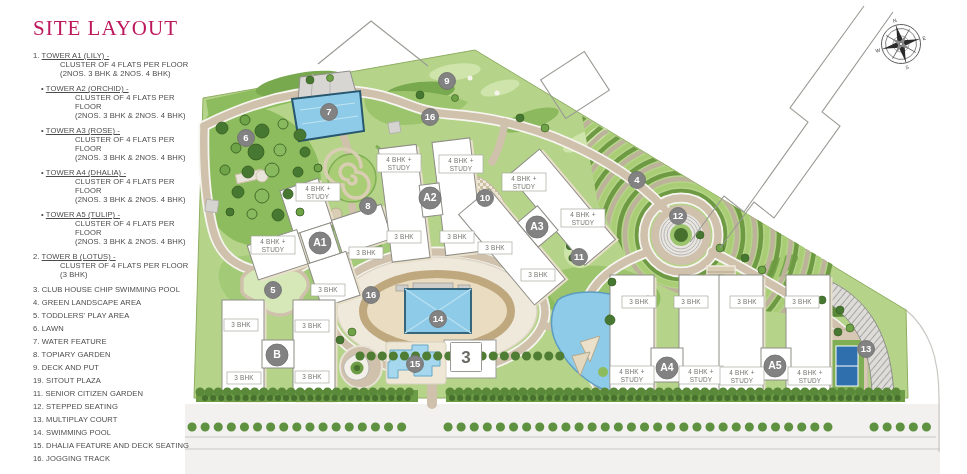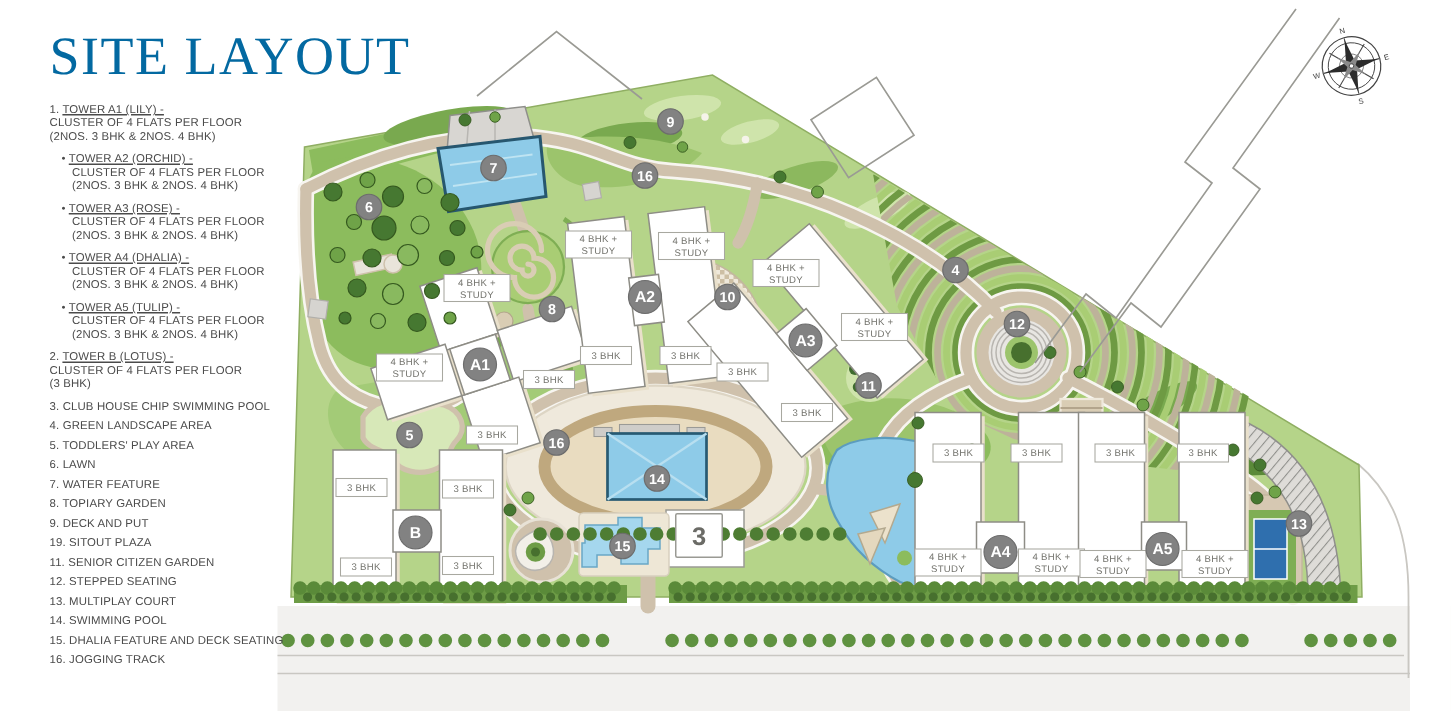--- a/index.html
+++ b/index.html
@@ -1,27 +1,27 @@
 <!DOCTYPE html>
 <html><head>
 <meta charset="utf-8">
 <style>
   html,body{margin:0;padding:0;background:#fff;}
   #stage{position:relative;width:967px;height:474px;background:#ffffff;overflow:hidden;
          font-family:"Liberation Sans",sans-serif;}
   
   .legend{position:absolute;left:33px;top:16px;width:156px;}
   .legend h1{margin:0 0 10px 0;font-family:"Liberation Serif",serif;font-weight:500;
-             font-size:36px;letter-spacing:1px;color:#0369a1;white-space:nowrap;}
+             font-size:21px;letter-spacing:1px;color:#be185d;white-space:nowrap;}
   .legend .heading{font-size:11px;font-weight:700;color:#3c3c3c;letter-spacing:.3px;
                    text-decoration:underline;margin-bottom:7px;}
   .lg-item{font-size:7.6px;line-height:9px;color:#4b4b4b;margin-bottom:4px;letter-spacing:.1px;}
   .lg-item.block{margin-bottom:6px;}
   .lg-item .hd{text-decoration:underline;}
-  .lg-item .sub{display:block;}
+  .lg-item .sub{display:block;margin-left:27px;}
   .lg-item.bullet{padding-left:8px;}
   .lg-item.bullet .sub{padding-left:7px;}
   
   #map{position:absolute;left:0;top:0;}
   .mk-circle{fill:#828282;stroke:#6d6d6d;stroke-width:.8;}
   .mk-text{fill:#ffffff;font:700 9.5px "Liberation Sans",sans-serif;}
   .mk-text.tw{font-size:10.5px;}
   .mk-box{fill:#ffffff;stroke:#9a9a94;stroke-width:1;}
   .mk-box-text{fill:#6b6b66;font:700 17px "Liberation Sans",sans-serif;}
   .ul-box{fill:#ffffff;stroke:#a8a8a0;stroke-width:.7;}

